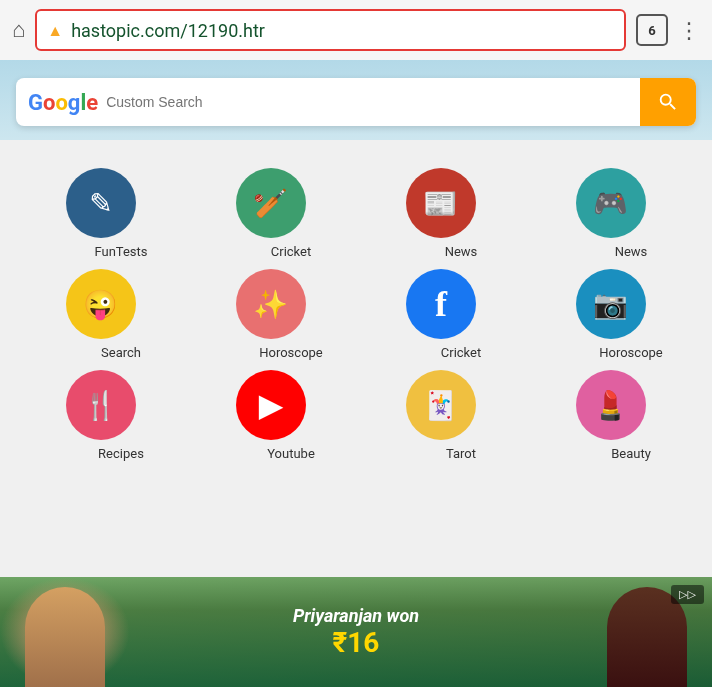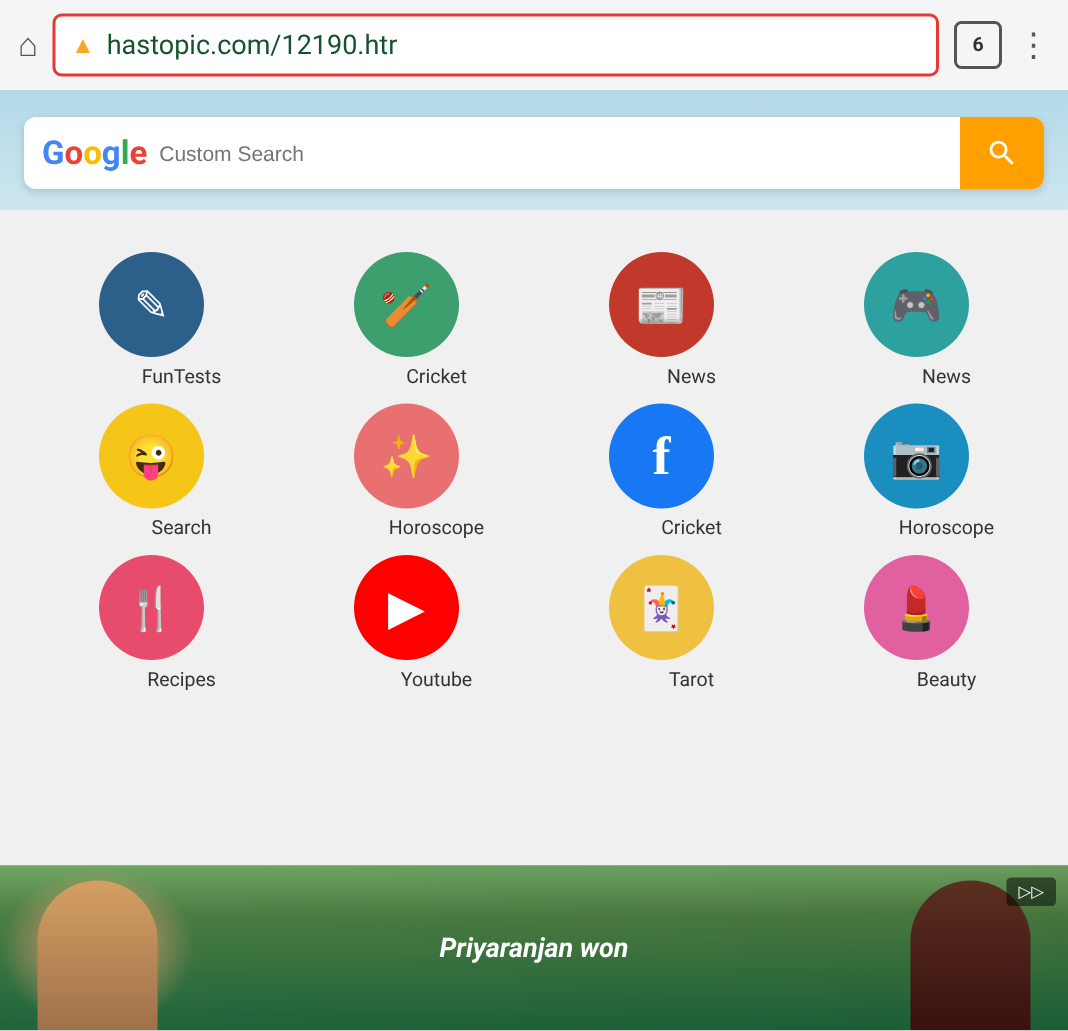--- a/index.html
+++ b/index.html
@@ -398,17 +398,18 @@
     <div class="banner-person-left">
       <div class="person-silhouette person-left-shape"></div>
     </div>
 
     <div class="banner-person-right">
       <div class="person-silhouette person-right-shape"></div>
     </div>
 
     <div class="banner-text-container">
       <div class="banner-title">Priyaranjan won</div>
+      <div class="banner-amount">₹16</div>
     </div>
 
     <div class="ad-badge">▷▷</div>
   </div>
 </div>
 
 </body></html>

